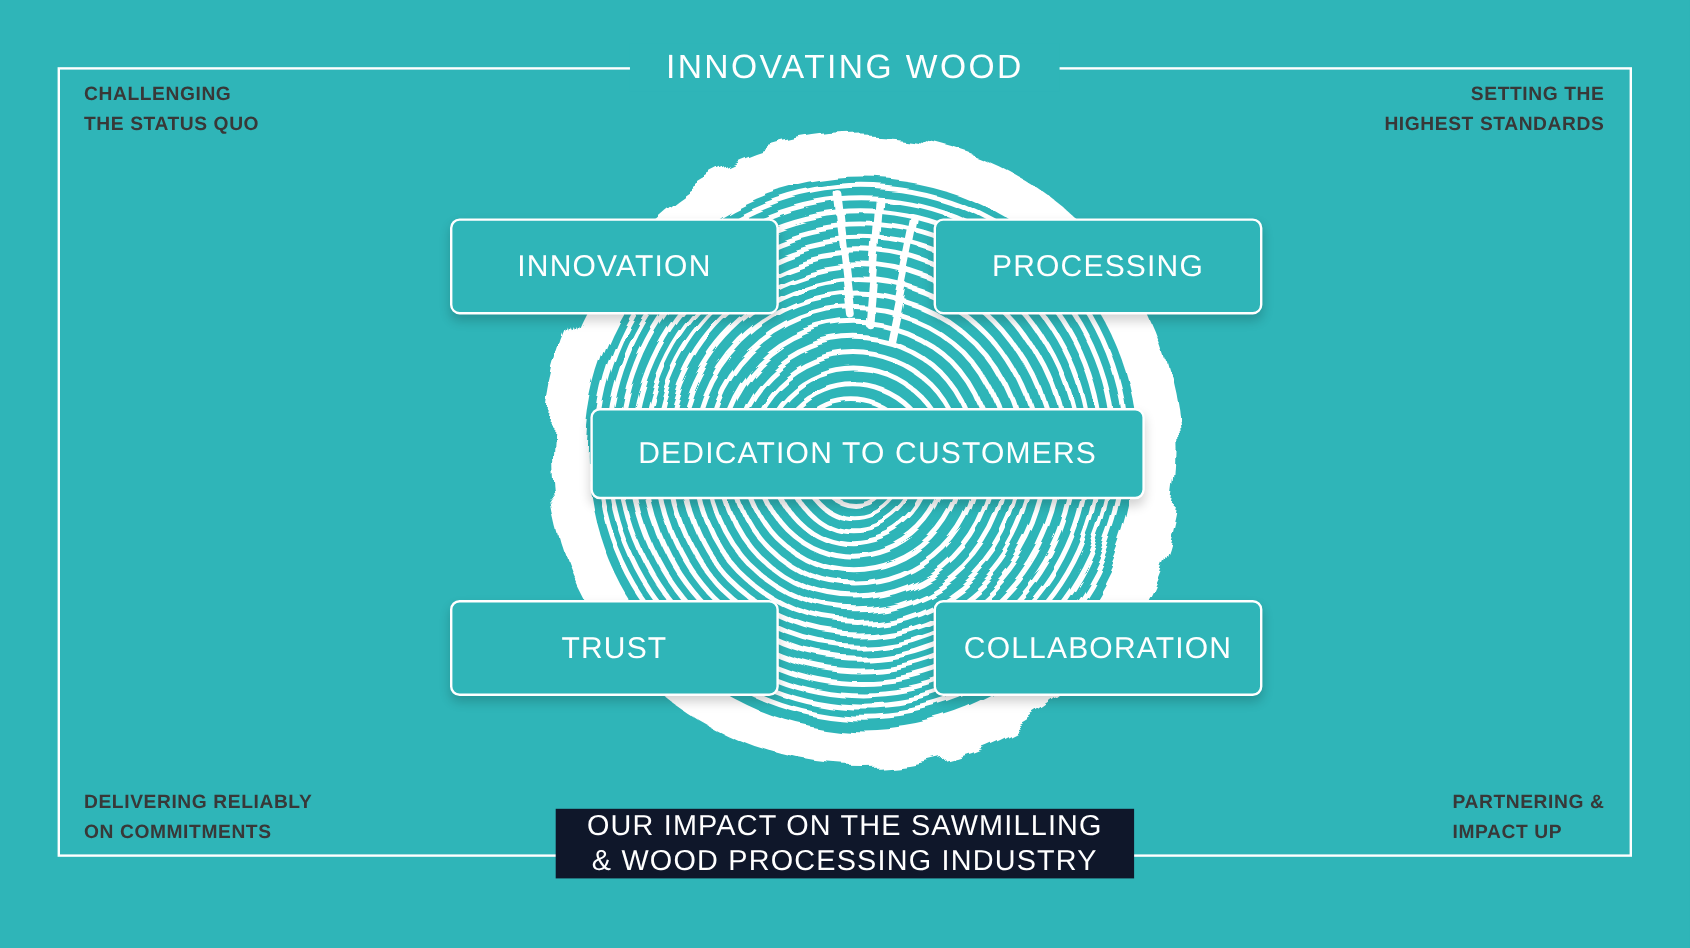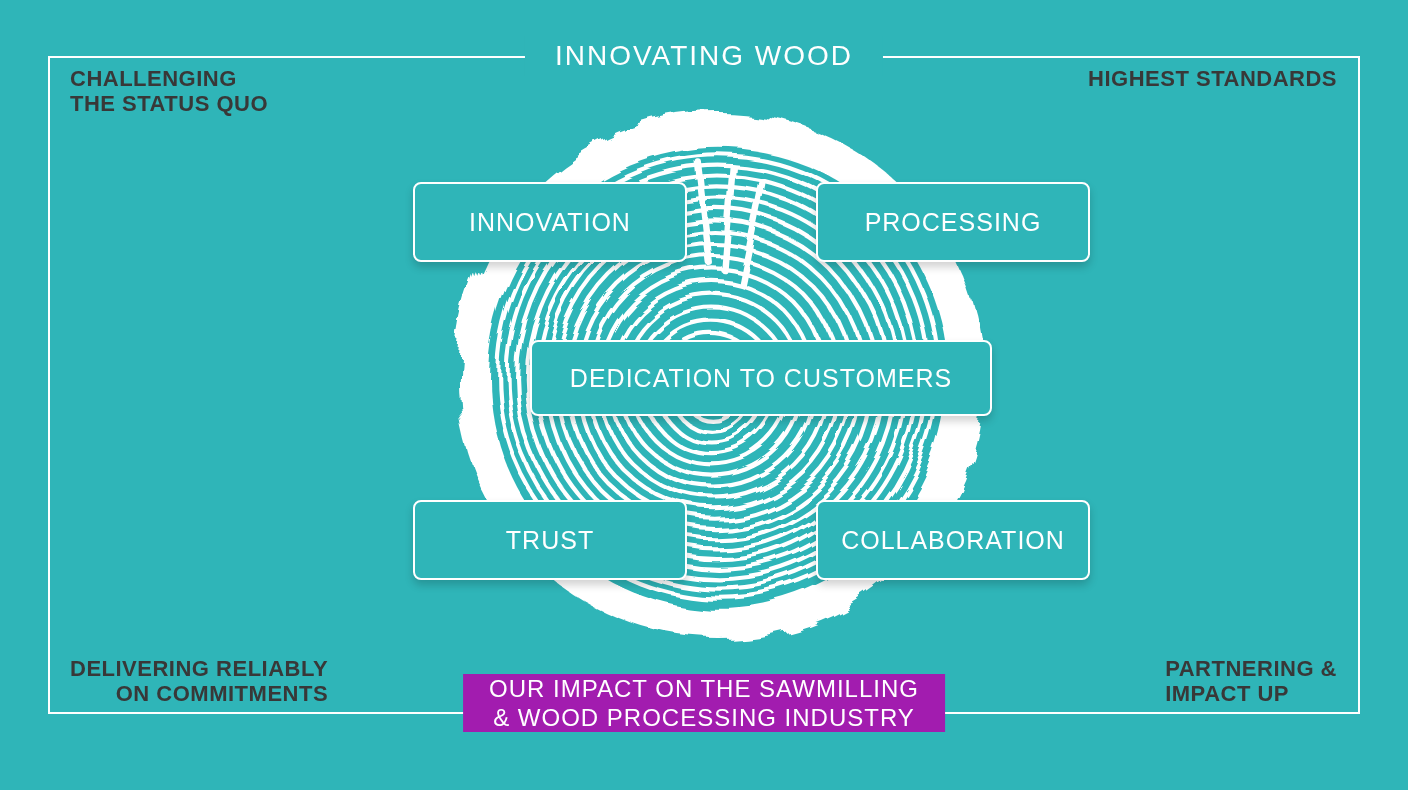--- a/index.html
+++ b/index.html
@@ -38,28 +38,28 @@
     font-size: 28px;
     line-height: 40px;
     letter-spacing: 2px;
     white-space: nowrap;
   }
   .corner {
     position: absolute;
     z-index: 2;
     color: #383838;
     font-weight: bold;
-    font-size: 22px;
+    font-size: 16px;
     line-height: 25px;
     letter-spacing: 0.5px;
   }
   .corner .ln { display: block; }
   .corner.tl { left: 70px;  top: 66px;  text-align: left; }
   .corner.tr { right: 71px; top: 66px;  text-align: right; }
-  .corner.bl { left: 70px;  top: 656px; text-align: right; }
+  .corner.bl { left: 70px;  top: 656px; text-align: left; }
   .corner.br { right: 71px; top: 656px; text-align: left; }
   .trunk {
     position: absolute;
     left: 443px;
     top: 98px;
     width: 552px;
     height: 556px;
     z-index: 0;
     overflow: visible;
   }
@@ -70,29 +70,28 @@
     border: 2px solid #ffffff;
     border-radius: 8px;
     box-shadow: 0 5px 9px rgba(0,0,0,0.18);
     color: #ffffff;
     font-size: 25px;
     letter-spacing: 1px;
     display: flex;
     align-items: center;
     justify-content: center;
     white-space: nowrap;
-    margin-left: 38px;
   }
   .footer {
     position: absolute;
     left: 50%;
     transform: translateX(-50%);
     top: 674px;
     z-index: 3;
-    background: #a21caf;
+    background: #0f172a;
     padding: 0 26px;
     color: #ffffff;
     font-size: 24px;
     line-height: 29px;
     letter-spacing: 1px;
     text-align: center;
     white-space: nowrap;
   }
   .footer .ln { display: block; }
 </style>
@@ -103,20 +102,21 @@
 
   <div class="frame"></div>
 
   <div class="title">INNOVATING WOOD</div>
 
   <div class="corner tl">
     <span class="ln">CHALLENGING</span>
     <span class="ln">THE STATUS QUO</span>
   </div>
   <div class="corner tr">
+    <span class="ln">SETTING THE</span>
     <span class="ln">HIGHEST STANDARDS</span>
   </div>
   <div class="corner bl">
     <span class="ln">DELIVERING RELIABLY</span>
     <span class="ln">ON COMMITMENTS</span>
   </div>
   <div class="corner br">
     <span class="ln">PARTNERING &amp;</span>
     <span class="ln">IMPACT UP</span>
   </div>

